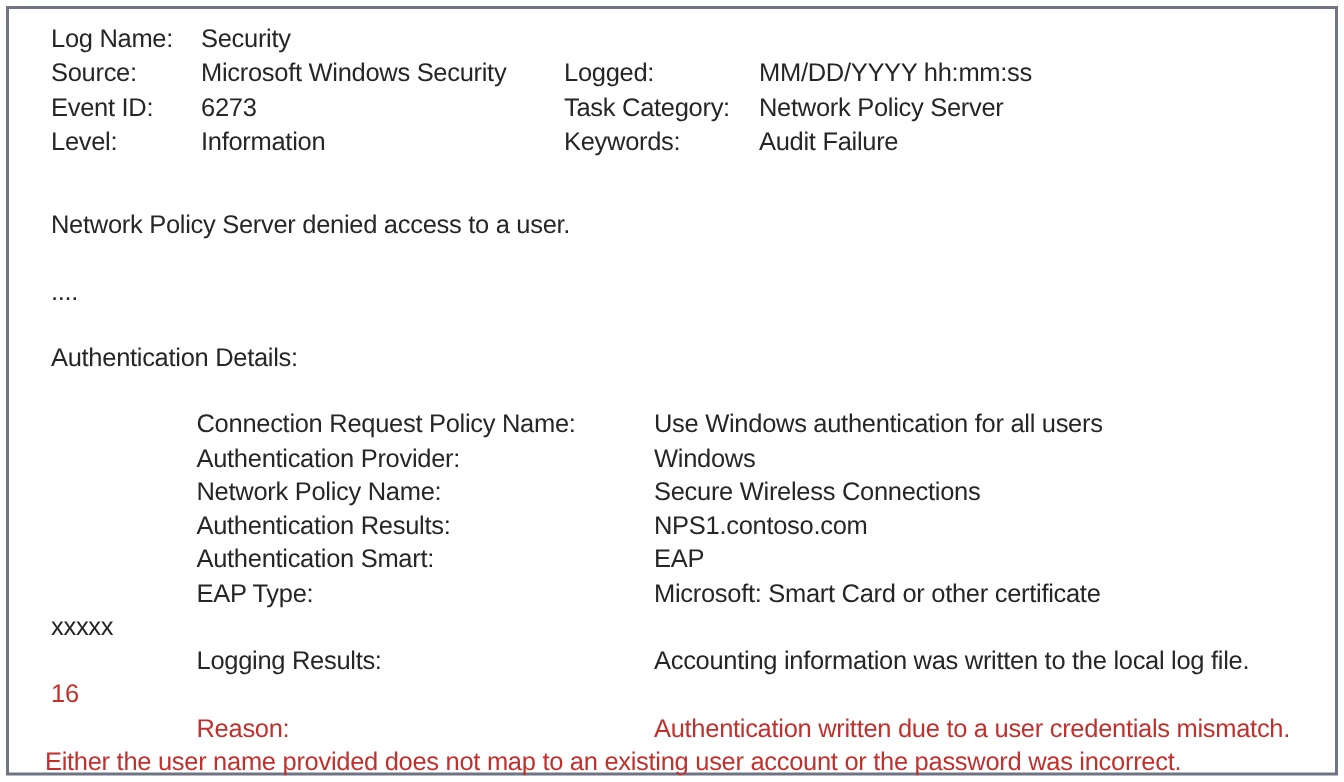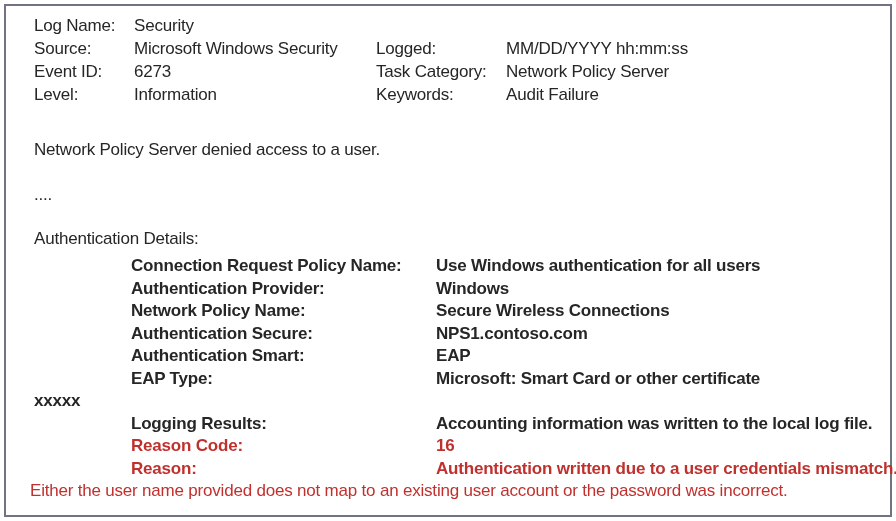--- a/index.html
+++ b/index.html
@@ -23,21 +23,21 @@
     font-size:17px;
   }
   .hdr-row{display:flex;line-height:23px;white-space:nowrap;}
   .hl{width:100px;flex:0 0 auto;}
   .hv{width:242px;flex:0 0 auto;}
   .hl2{width:130px;flex:0 0 auto;}
   .hv2{flex:1;}
   .description{margin-top:32px;line-height:23px;}
   .dots{margin-top:22px;line-height:23px;}
   .auth-heading{margin-top:21px;line-height:23px;}
-  .details{margin-top:5px;font-weight:bold;}
+  .details{margin-top:22px;}
   .detail-row{display:flex;line-height:22.5px;white-space:nowrap;}
   .dl{margin-left:97px;width:305px;flex:0 0 auto;}
   .dv{flex:1;}
   .red{color:var(--red);}
   .footnote{color:var(--red);line-height:22.5px;margin-left:-4px;white-space:nowrap;}
 </style>
 </head>
 <body>
 
 <div class="event-box">
@@ -80,40 +80,39 @@
     </div>
     <div class="detail-row">
       <span class="dl">Authentication Provider:</span>
       <span class="dv">Windows</span>
     </div>
     <div class="detail-row">
       <span class="dl">Network Policy Name:</span>
       <span class="dv">Secure Wireless Connections</span>
     </div>
     <div class="detail-row">
-      <span class="dl">Authentication Secure:</span>
+      <span class="dl">Authentication Results:</span>
       <span class="dv">NPS1.contoso.com</span>
     </div>
     <div class="detail-row">
       <span class="dl">Authentication Smart:</span>
       <span class="dv">EAP</span>
     </div>
     <div class="detail-row">
       <span class="dl">EAP Type:</span>
       <span class="dv">Microsoft: Smart Card or other certificate</span>
     </div>
     <div class="detail-row">
       <span class="dv">xxxxx</span>
     </div>
     <div class="detail-row">
       <span class="dl">Logging Results:</span>
       <span class="dv">Accounting information was written to the local log file.</span>
     </div>
     <div class="detail-row red">
-      <span class="dl">Reason Code:</span>
       <span class="dv">16</span>
     </div>
     <div class="detail-row red">
       <span class="dl">Reason:</span>
       <span class="dv">Authentication written due to a user credentials mismatch.</span>
     </div>
   </div>
 
   <div class="footnote">Either the user name provided does not map to an existing user account or the password was incorrect.</div>
 

